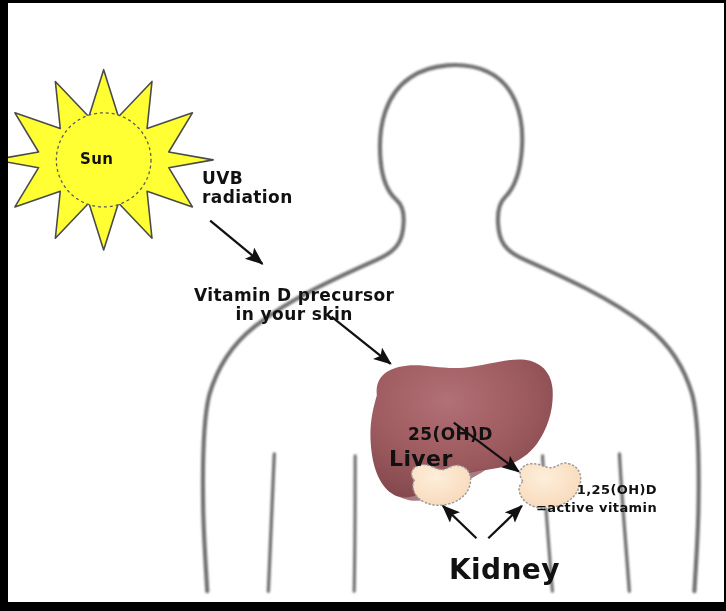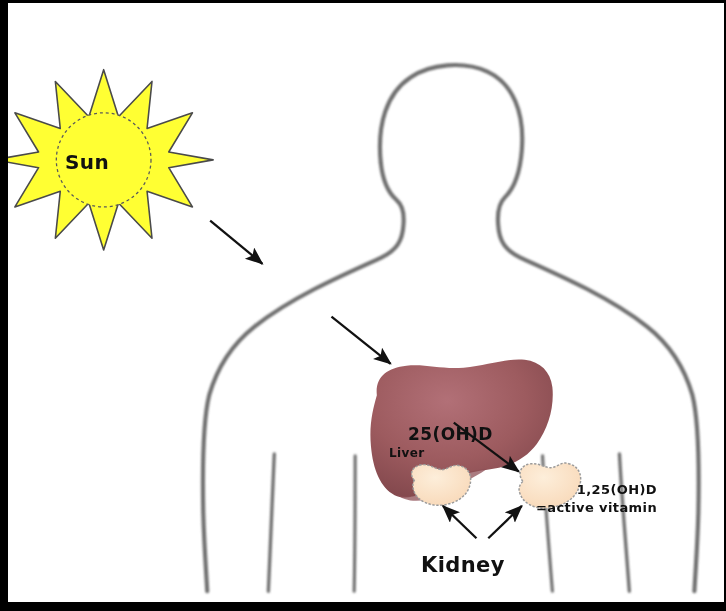--- a/index.html
+++ b/index.html
@@ -28,27 +28,27 @@
   }
   .lbl {
     position: absolute;
     color: #111111;
     font-weight: bold;
     letter-spacing: 0.4px;
     line-height: 1.12;
     white-space: pre;
     user-select: none;
   }
-  #lbl-sun        { left: 57px;  top: 148px; font-size: 20px; }
+  #lbl-sun        { left: 72px;  top: 148px; font-size: 15px; }
   #lbl-uvb        { left: 194px; top: 166px; font-size: 17px; }
   #lbl-precursor  { left: 186px; top: 283px; font-size: 17px; text-align: center; }
   #lbl-25ohd      { left: 400px; top: 386px; font-size: 17px; margin-top: 36px; }
-  #lbl-liver      { left: 381px; top: 444px; font-size: 12px; }
+  #lbl-liver      { left: 381px; top: 444px; font-size: 22px; }
   #lbl-active     { left: 528px; top: 478px; font-size: 13px; text-align: right; line-height: 1.35; }
-  #lbl-kidney     { left: 413px; top: 551px; font-size: 21px; }
+  #lbl-kidney     { left: 441px; top: 551px; font-size: 28px; }
 </style>
 </head>
 <body>
 
 <div id="figure">
 
   <svg id="canvas" viewBox="0 0 726 611" preserveAspectRatio="none">
     <defs>
       <marker id="ah" markerWidth="9" markerHeight="9" refX="7.4" refY="3.2" orient="auto" markerUnits="strokeWidth">
         <path d="M0,0 L8,3.2 L0,6.4 L1.7,3.2 Z" fill="#111111"></path>
@@ -143,21 +143,25 @@
       <line x1="205" y1="222" x2="258" y2="266"></line>
       <line x1="328" y1="320" x2="388" y2="368"></line>
       <line x1="452" y1="428" x2="518" y2="478"></line>
       <line x1="475" y1="546" x2="441" y2="513"></line>
       <line x1="487" y1="546" x2="521" y2="513"></line>
     </g>
   </svg>
 
   <div class="lbl" id="lbl-sun">Sun</div>
 
+  <div class="lbl" id="lbl-uvb">UVB
+radiation</div>
 
+  <div class="lbl" id="lbl-precursor">Vitamin D precursor
+in your skin</div>
 
   <div class="lbl" id="lbl-25ohd">25(OH)D</div>
 
   <div class="lbl" id="lbl-liver">Liver</div>
 
   <div class="lbl" id="lbl-active">1,25(OH)D
 =active vitamin</div>
 
   <div class="lbl" id="lbl-kidney">Kidney</div>
 

